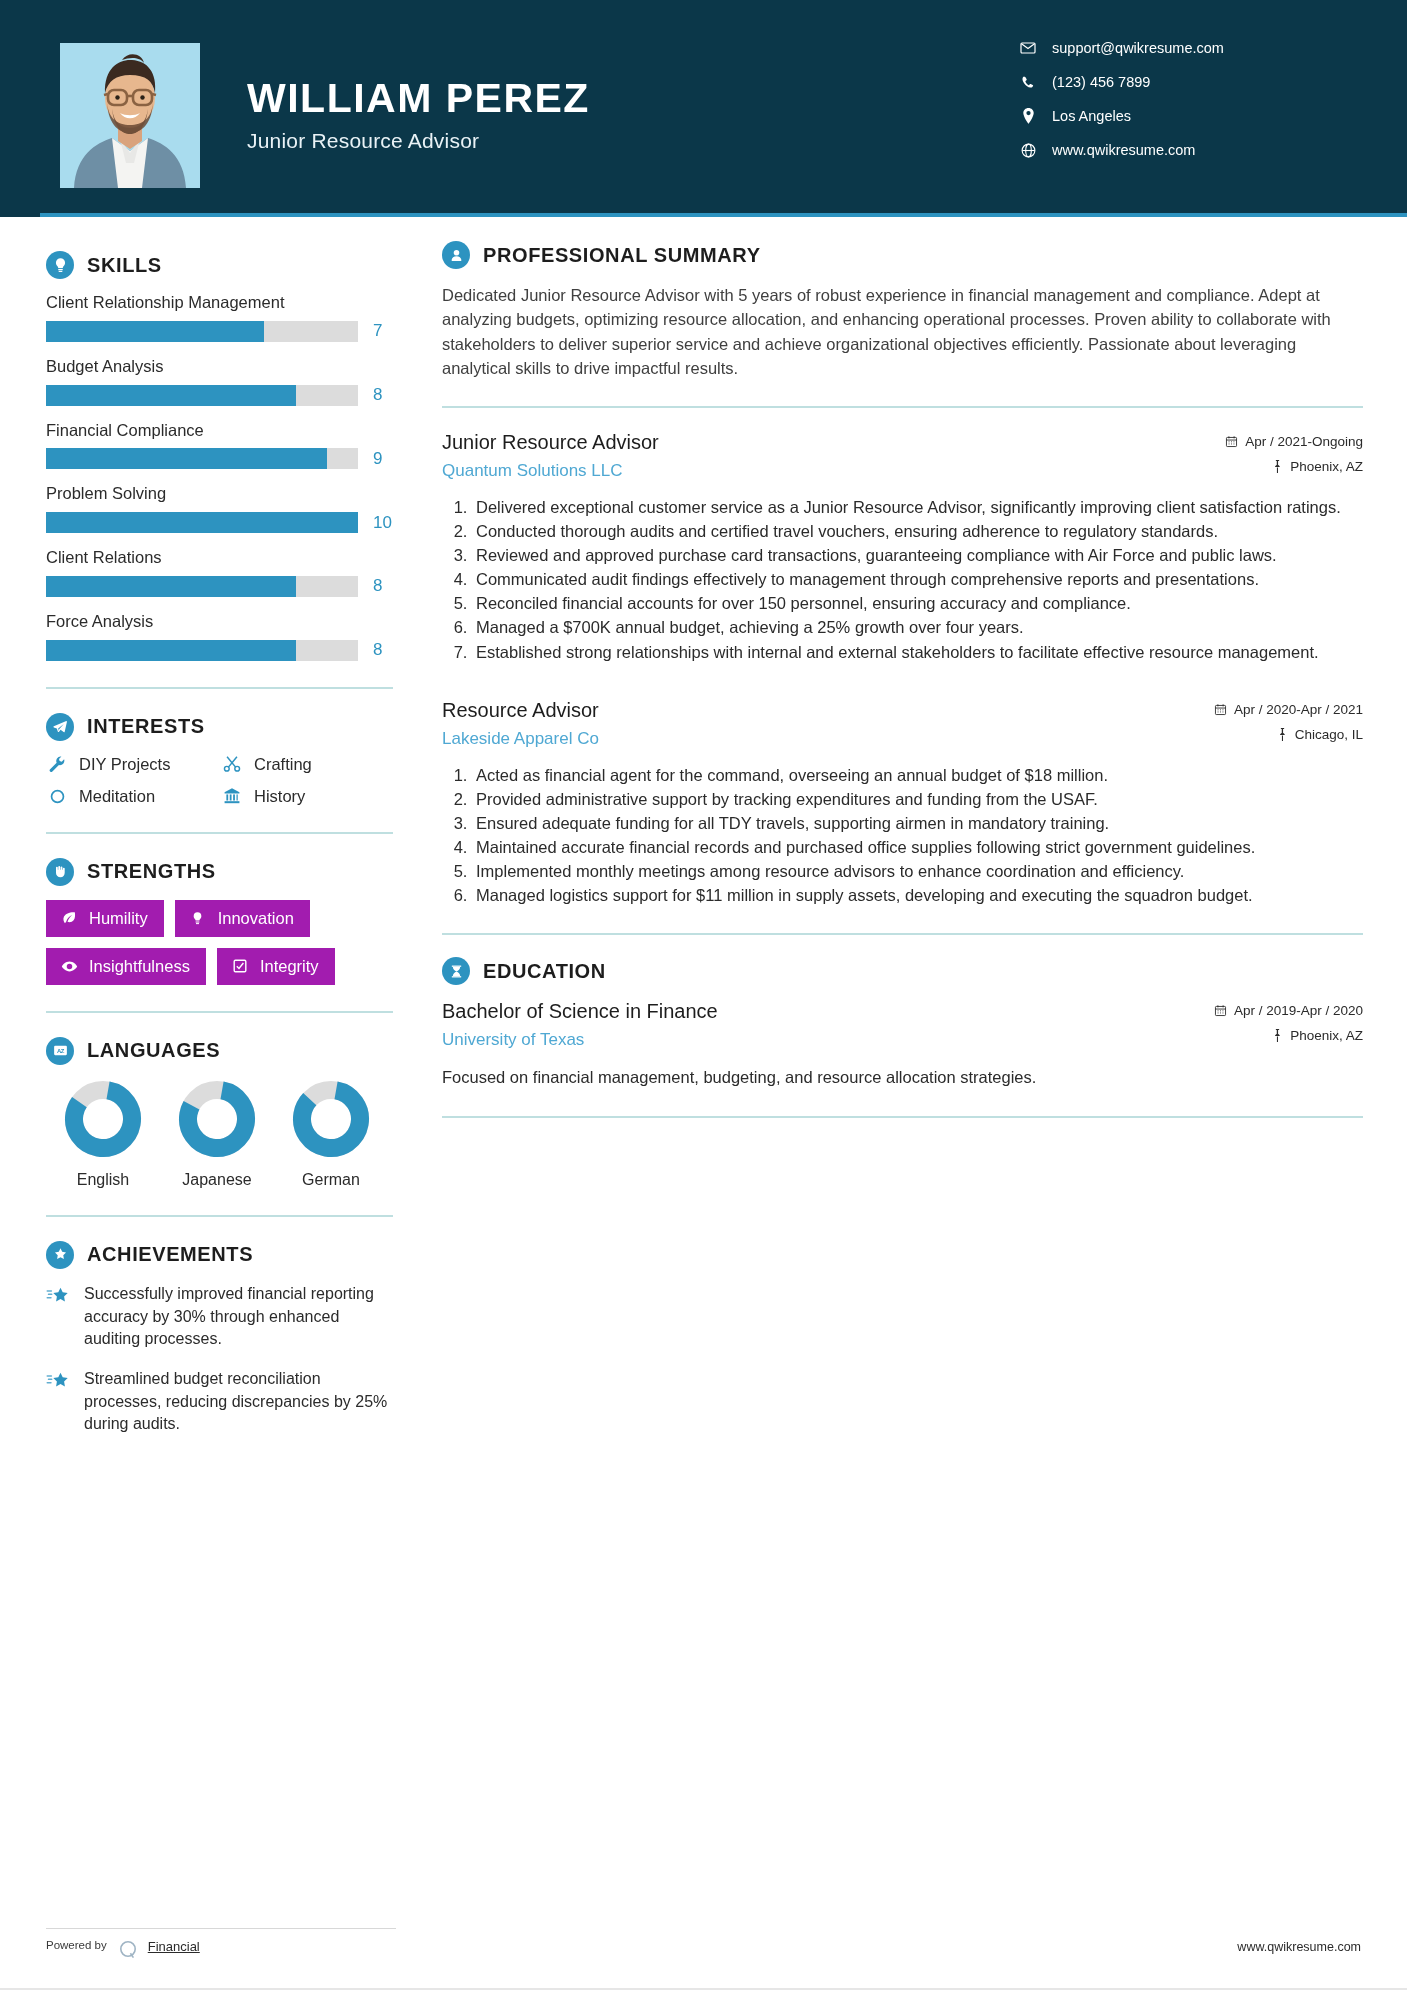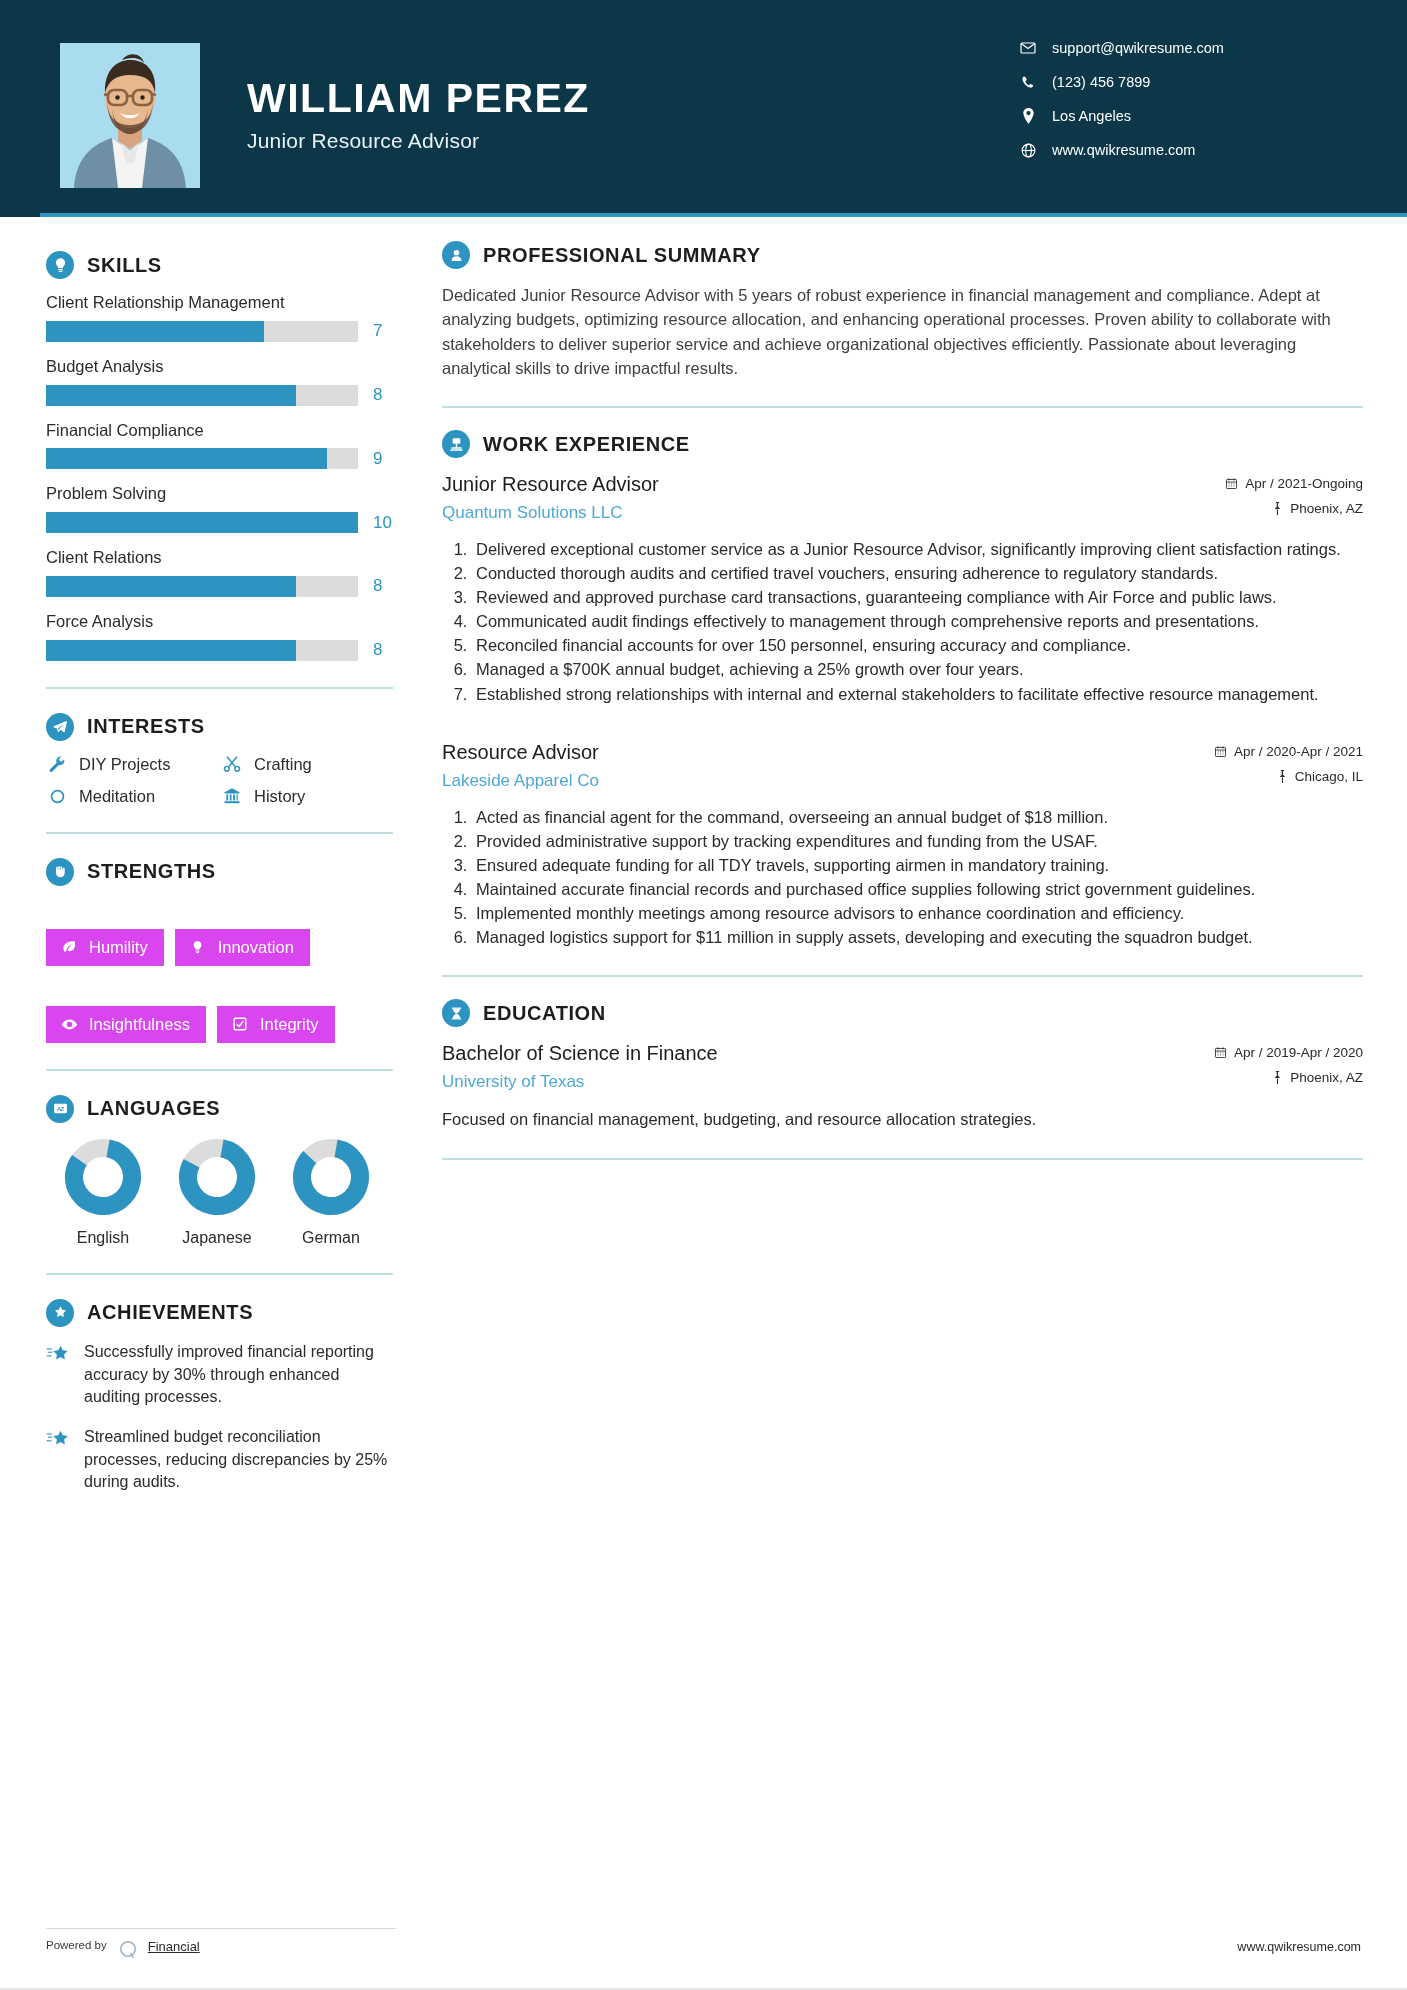--- a/index.html
+++ b/index.html
@@ -203,28 +203,27 @@
 
   
   .strength-wrap {
     display: flex;
     flex-wrap: wrap;
     gap: 11px;
     margin-top: 4px;
     width: 347px;
   }
   .strength-chip {
-    background: #d946ef;
+    background: #a21caf;
     color: #ffffff;
     font-size: 16.5px;
     padding: 9px 16px 9px 13px;
     display: flex;
     align-items: center;
     box-sizing: border-box;
-    margin-top: 29px;
   }
   .strength-chip .si {
     width: 20px;
     min-width: 20px;
     margin-right: 10px;
     display: flex;
     align-items: center;
     justify-content: center;
     color: #ffffff;
   }
@@ -730,31 +729,20 @@
             </svg>
           </span>
           <span class="sec-title">PROFESSIONAL SUMMARY</span>
         </div>
         <div class="summary-text">Dedicated Junior Resource Advisor with 5 years of robust experience in financial management and compliance. Adept at analyzing budgets, optimizing resource allocation, and enhancing operational processes. Proven ability to collaborate with stakeholders to deliver superior service and achieve organizational objectives efficiently. Passionate about leveraging analytical skills to drive impactful results.</div>
       </div>
 
       <div class="divider right"></div>
 
       <div>
-        <div class="sec-head">
-          <span class="sec-icon">
-            <svg width="17" height="17" viewBox="0 0 16 16" fill="#ffffff">
-              <rect x="4.4" y="2.2" width="7.2" height="5.2" rx="1"></rect>
-              <rect x="7.3" y="7.4" width="1.4" height="3.4"></rect>
-              <rect x="3.2" y="10.6" width="9.6" height="1.5" rx=".6"></rect>
-              <rect x="2.2" y="12.4" width="11.6" height="1.5" rx=".6"></rect>
-            </svg>
-          </span>
-          <span class="sec-title">WORK EXPERIENCE</span>
-        </div>
         <div id="jobs-list">
             <div class="job">
               <div class="job-head">
                 <div class="job-left">
                   <div class="job-title">Junior Resource Advisor</div>
                   <div class="job-company">Quantum Solutions LLC</div>
                 </div>
                 <div class="job-meta">
                   <div class="meta-row">
                     <span class="mi">

